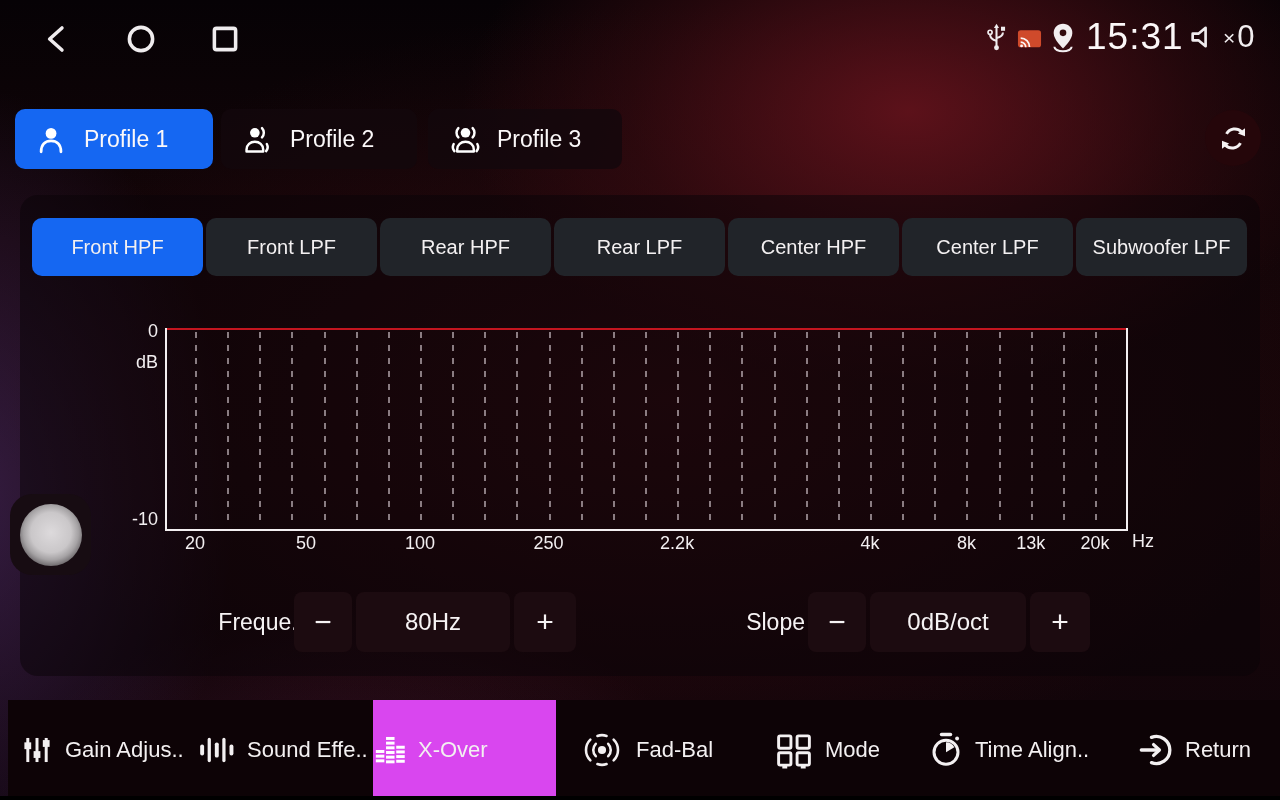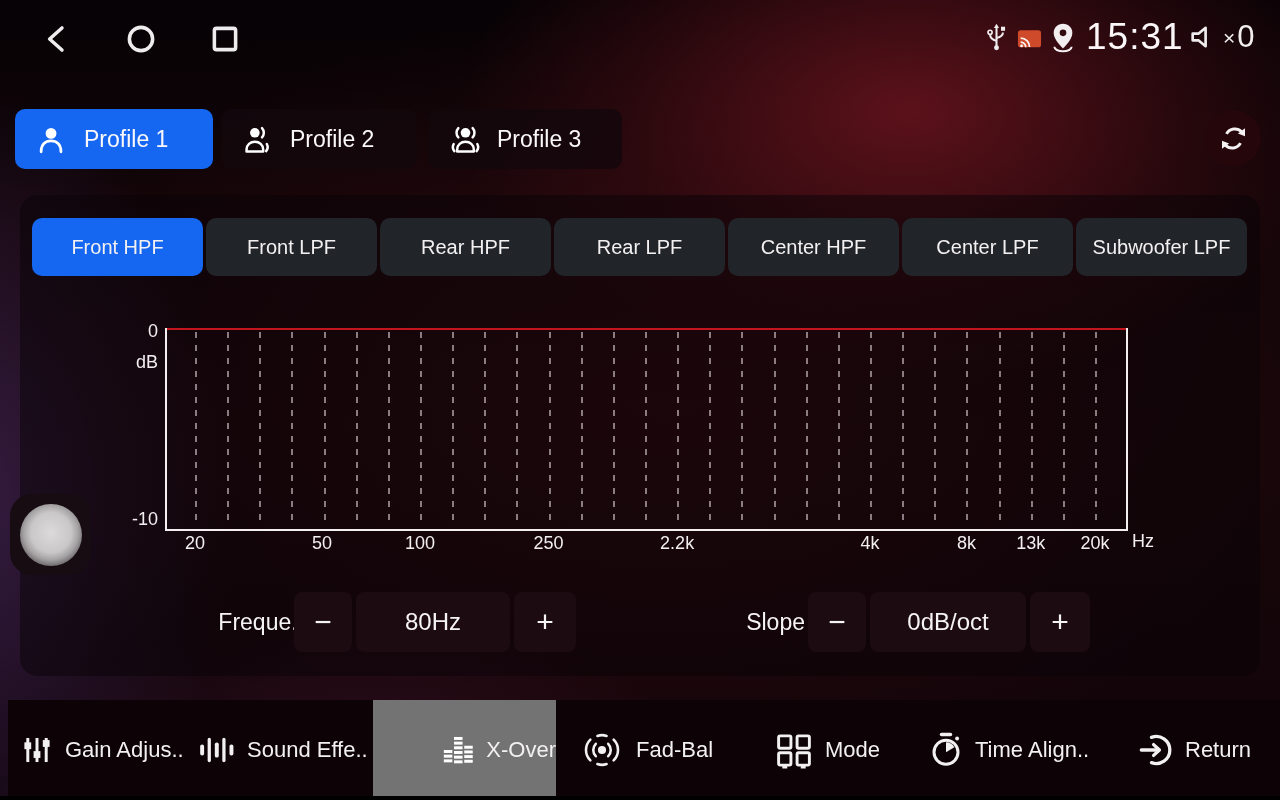--- a/index.html
+++ b/index.html
@@ -61,21 +61,21 @@
               font-size:23px; color:#f6f3f4; }
   .ctl-btn{ top:397px; height:60px; border-radius:8px; background:#1c0b10; display:flex;
             align-items:center; justify-content:center; font-size:30px; color:#f6f3f4; font-weight:300; }
   .ctl-val{ top:397px; height:60px; border-radius:8px; background:#1c0b10; display:flex;
             align-items:center; justify-content:center; font-size:24px; color:#f6f3f4; }
 
   
   .bottombar{ left:8px; top:700px; width:1280px; height:100px; background:#0d0306; }
   .nav-item{ position:absolute; top:0; height:100px; display:flex; align-items:center; gap:11px;
              font-size:22px; color:#f3f0f1; }
-  .nav-item.active-tab{ background:#737373; justify-content:flex-end; }
+  .nav-item.active-tab{ background:#d946ef; justify-content:flex-start; }
 </style>
 </head>
 <body>
 
 <div id="screen">
 
   <div class="abs statusbar">
     <div class="abs navkey" style="left:38px;">
       <span>
         <svg width="34" height="34" viewBox="0 0 24 24">
@@ -239,21 +239,21 @@
             <div class="gridline" style="left: 831.55px;"></div>
             <div class="gridline" style="left: 863.692px;"></div>
             <div class="gridline" style="left: 895.834px;"></div>
             <div class="gridline" style="left: 927.976px;"></div>
           </div>
         <div class="curve"></div>
       </div>
 
       <div>
           <span class="xtick" style="left: 175px;">20</span>
-          <span class="xtick" style="left: 302px;">50</span>
+          <span class="xtick" style="left: 286px;">50</span>
           <span class="xtick" style="left: 399.994px;">100</span>
           <span class="xtick" style="left: 528.562px;">250</span>
           <span class="xtick" style="left: 657.13px;">2.2k</span>
           <span class="xtick" style="left: 849.982px;">4k</span>
           <span class="xtick" style="left: 946.408px;">8k</span>
           <span class="xtick" style="left: 1010.69px;">13k</span>
           <span class="xtick" style="left: 1074.98px;">20k</span>
         </div>
       <div class="xunit">Hz</div>
     </div>

